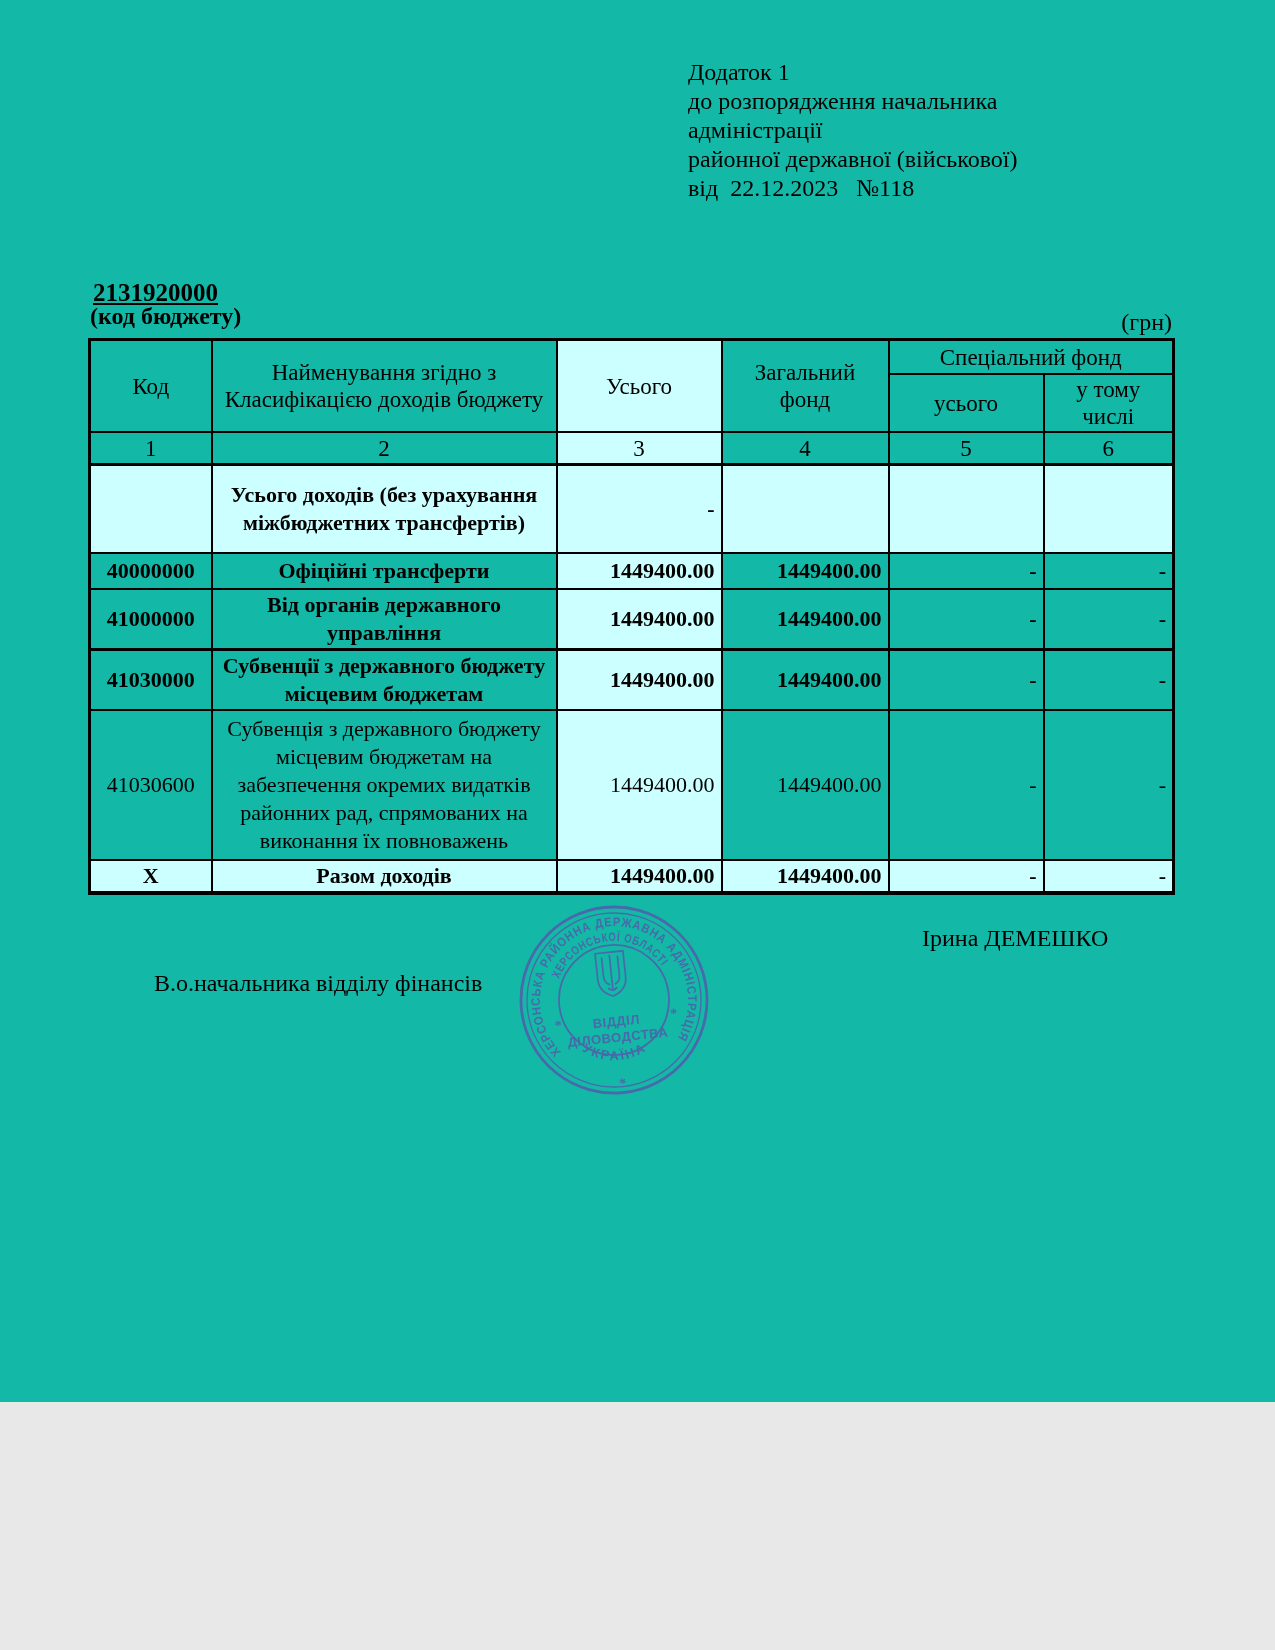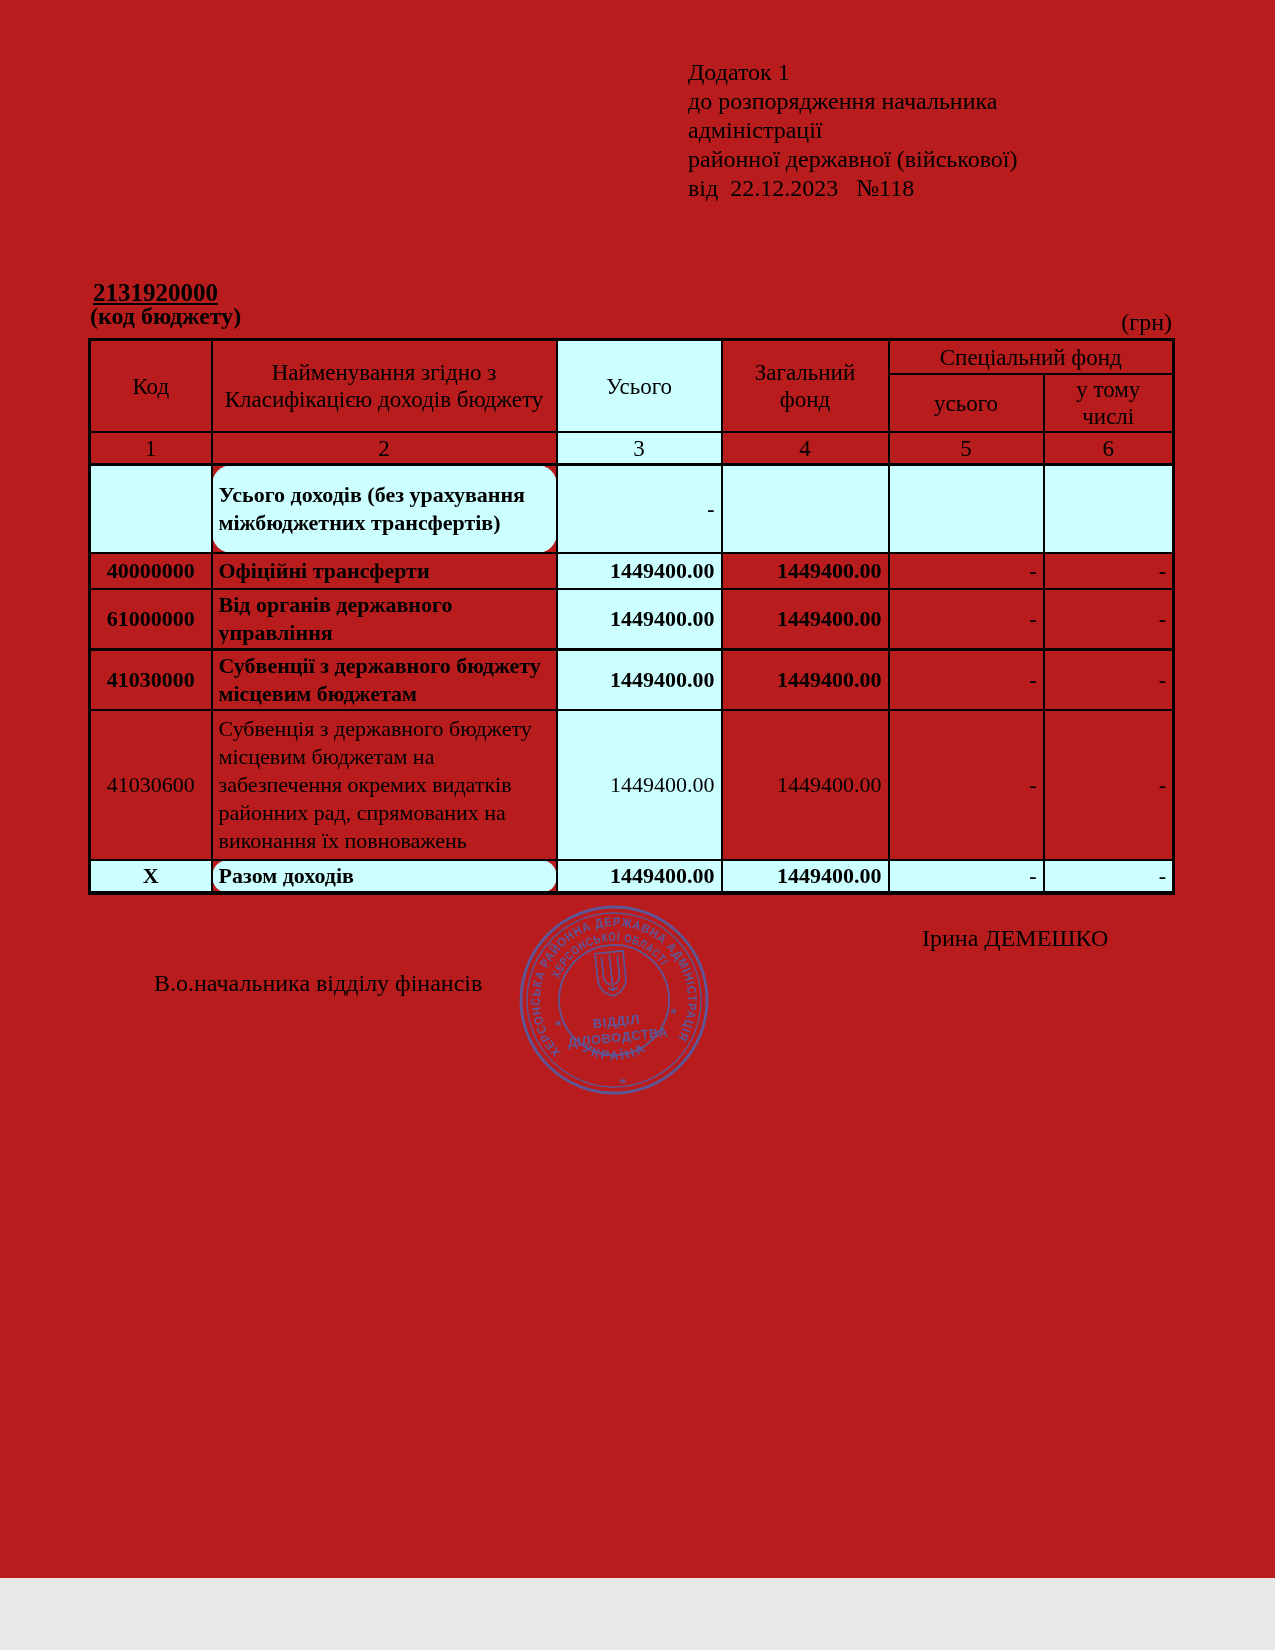--- a/index.html
+++ b/index.html
@@ -1,18 +1,18 @@
 <!DOCTYPE html>
 <html><head>
 <meta charset="utf-8">
 <style>
   html,body { margin:0; padding:0; background:#e8e8e8; }
   .page {
-    position:relative; width:1275px; height:1578px; margin:0 auto;
-    background:#b91c1c; color:#000;
+    position:relative; width:1275px; height:1402px; margin:0 auto;
+    background:#14b8a6; color:#000;
     font-family:"Liberation Serif", serif;
     overflow:hidden;
   }
   .appendix { position:absolute; left:688px; top:58px; font-size:24px; line-height:29px; }
   .appendix div { white-space:pre; }
   .doc-title { position:absolute; left:88px; top:246px; width:1084px; text-align:center;
                font-weight:bold; font-size:25px; }
   .budget-code { position:absolute; left:93px; top:279px; font-weight:bold; font-size:25px;
                  text-decoration:underline; }
   .code-label { position:absolute; left:90px; top:303px; font-size:24px;font-weight:bold; }
@@ -22,21 +22,21 @@
                  border-collapse:collapse; table-layout:fixed; border:3px solid #000; }
   table.budget td { border:2px solid #000; padding:1px 6px; vertical-align:middle;
                     overflow:hidden; }
   .cyan { background:#ccffff; }
   thead td { text-align:center; font-size:23px; line-height:27px; }
   thead tr.h1 td { height:30px; }
   thead tr.h2 td { height:42px; }
   thead tr.nums td { height:28px; border-bottom-width:3px; }
   tbody td { font-size:22px; line-height:28px; }
   tbody .c-code { text-align:center; }
-  tbody .c-name { text-align:left; padding-left:7px; padding-right:4px;border-radius:20px; }
+  tbody .c-name { text-align:center; padding-left:7px; padding-right:4px; }
   tbody .c-num  { text-align:right; padding-right:7px; }
   tbody tr.bold td { font-weight:bold; }
   tbody tr.hl td { background:#ccffff; }
   tbody tr.thick-top td { border-top-width:3px; }
   tbody tr:nth-child(1) { height:88px; }
   tbody tr:nth-child(2) { height:36px; }
   tbody tr:nth-child(3) { height:58px; }
   tbody tr:nth-child(4) { height:54px; }
   tbody tr:nth-child(5) { height:150px; }
   tbody tr:nth-child(6) { height:30px; }
@@ -115,21 +115,21 @@
     </tr>
         <tr class="bold">
       <td class="c-code">40000000</td>
       <td class="c-name">Офіційні трансферти</td>
       <td class="c-num cyan">1449400.00</td>
       <td class="c-num">1449400.00</td>
       <td class="c-num">-</td>
       <td class="c-num">-</td>
     </tr>
         <tr class="bold">
-      <td class="c-code">61000000</td>
+      <td class="c-code">41000000</td>
       <td class="c-name">Від органів державного управління</td>
       <td class="c-num cyan">1449400.00</td>
       <td class="c-num">1449400.00</td>
       <td class="c-num">-</td>
       <td class="c-num">-</td>
     </tr>
         <tr class="bold thick-top">
       <td class="c-code">41030000</td>
       <td class="c-name">Субвенції з державного бюджету місцевим бюджетам</td>
       <td class="c-num cyan">1449400.00</td>

